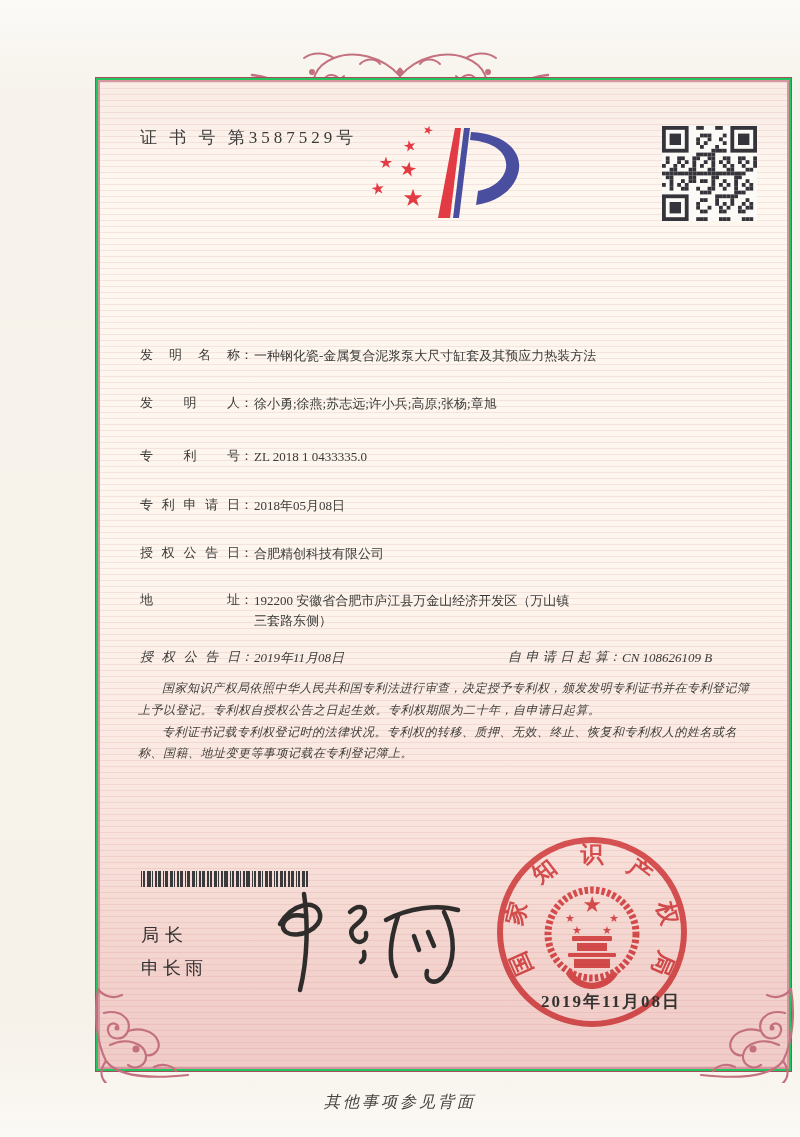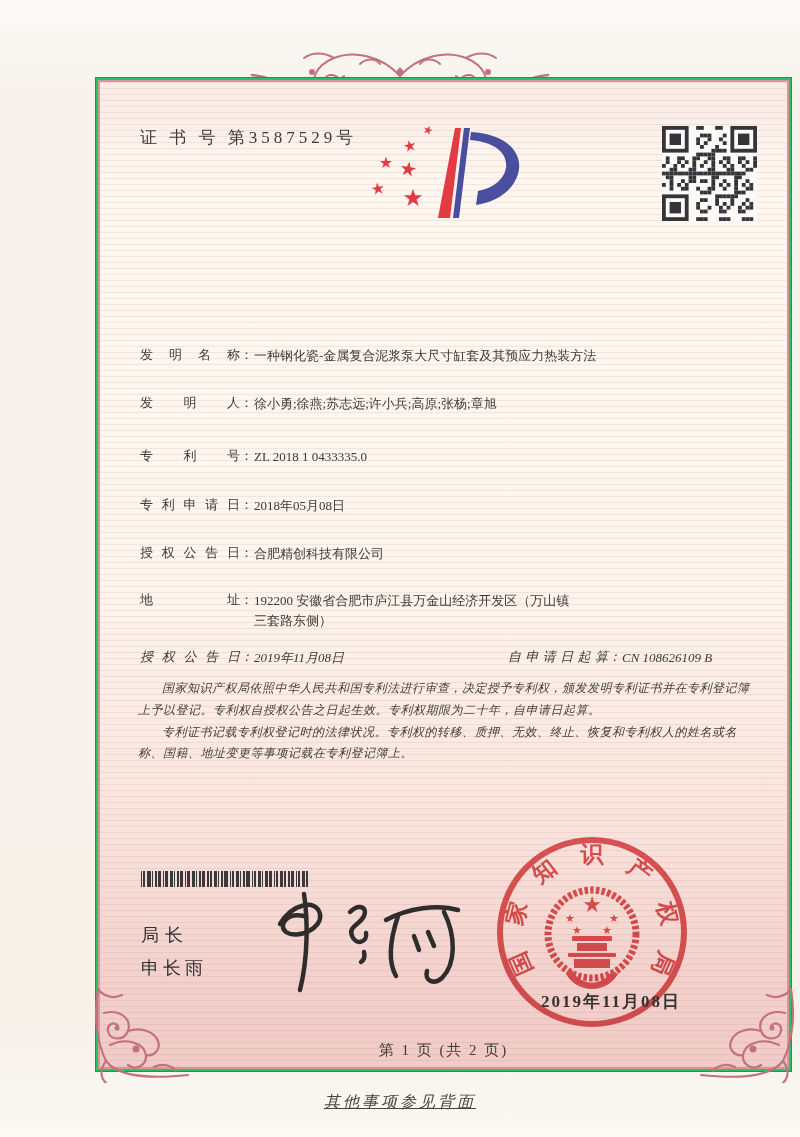--- a/index.html
+++ b/index.html
@@ -43,21 +43,21 @@
   .barcode{position:absolute;left:45px;top:793px;height:16px;display:flex;align-items:stretch;}
   .barcode div{background:#3a393c;}
   .director-title{position:absolute;left:45px;top:845px;font-size:18px;letter-spacing:6px;color:#333231;}
   .director-name{position:absolute;left:45px;top:878px;font-size:18px;letter-spacing:4px;color:#333231;}
   .signature{position:absolute;left:150px;top:800px;}
   .seal{position:absolute;left:398px;top:756px;opacity:0.92;mix-blend-mode:multiply;}
   .seal-date{position:absolute;left:400px;top:912px;width:230px;text-align:center;
              font-size:17px;letter-spacing:2px;color:#343332;font-weight:bold;}
   .page-info{position:absolute;left:0;right:0;top:963px;text-align:center;font-size:15px;letter-spacing:2px;color:#3d3c3a;}
   .back-note{position:absolute;left:0;right:0;top:1092px;text-align:center;font-size:16px;letter-spacing:3px;
-             color:#46443f;font-style:italic;text-decoration:underline;}
+             color:#46443f;font-style:italic;}
   .corner{position:absolute;}
   svg text{font-family:"Liberation Serif","DejaVu Serif",serif;}
 </style>
 </head>
 <body>
 
 <div class="page">
 
   <svg class="corner" style="left:250px;top:42px;" width="300" height="62" viewBox="0 0 300 62">
     <g fill="none" stroke="#c4717f" stroke-width="2" stroke-linecap="round">
@@ -428,18 +428,17 @@
           <text x="113" y="100" font-size="11" text-anchor="middle">★</text>
           <rect x="78" y="102" width="40" height="5" rx="1"></rect>
           <rect x="83" y="109" width="30" height="8"></rect>
           <rect x="74" y="119" width="48" height="4" rx="1"></rect>
           <rect x="80" y="125" width="36" height="9"></rect>
           <path d="M72,140 A30 30 0 0 0 124,140 L118,136 A22 22 0 0 1 78,136 Z"></path>
         </g>
       </svg>
       <div class="seal-date">2019年11月08日</div>
 
-      <div class="page-info">第 1 页 (共 2 页)</div>
     </div>
   </div>
 
   <div class="back-note">其他事项参见背面</div>
 </div>
 
 </body></html>

